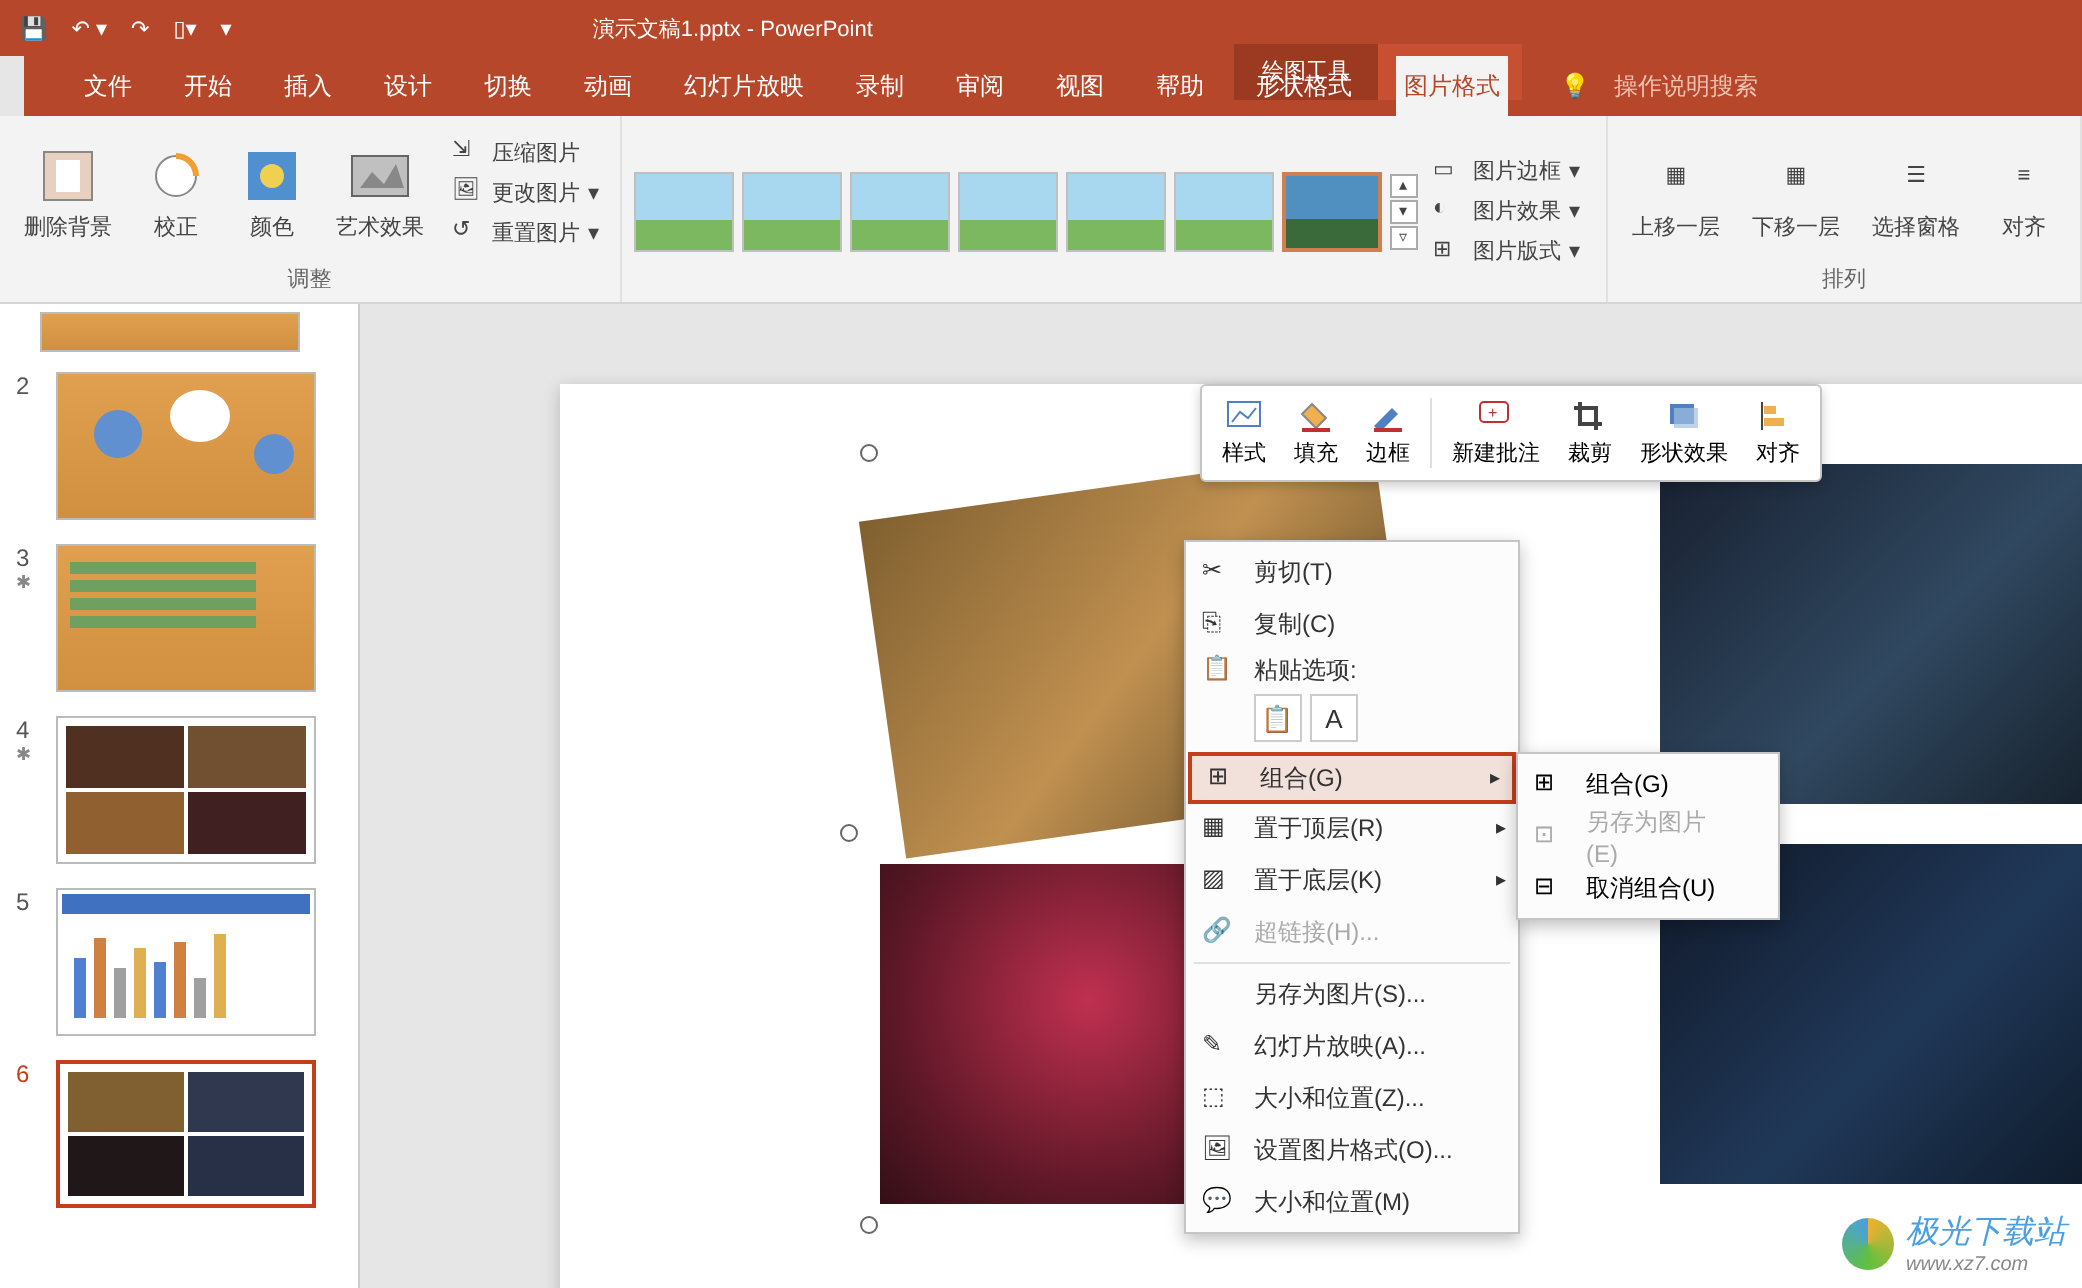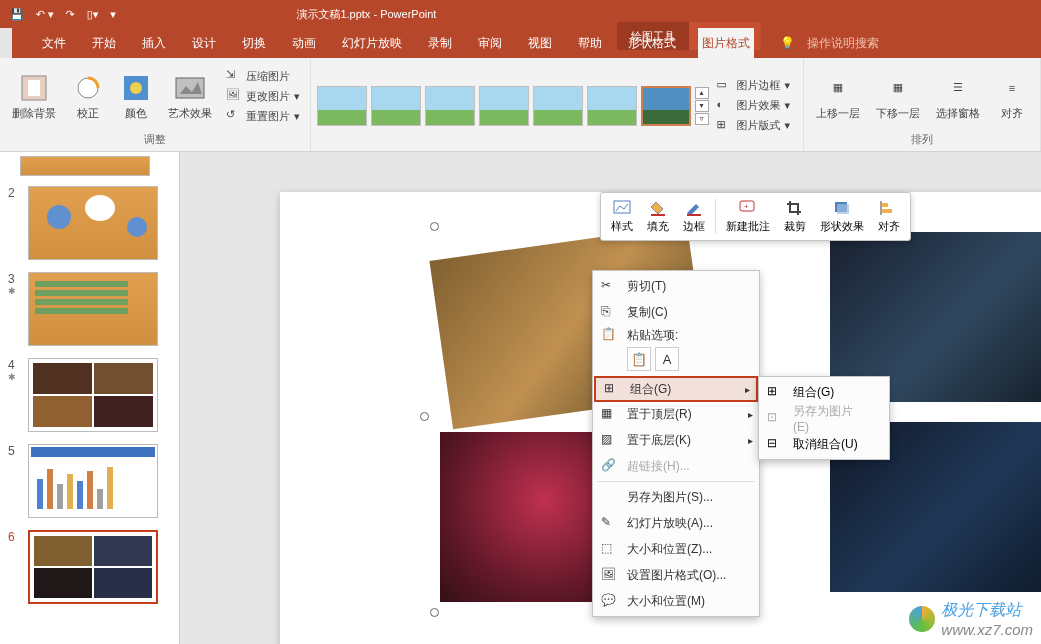--- a/index.html
+++ b/index.html
@@ -465,15 +465,15 @@
         </div>
     </div>
 
   </div>
 </div>
 
 <div class="watermark">
   <div class="logo"></div>
   <div>
     <div>极光下载站</div>
-    <div style="font-size:15px;color:#888">www.xz7.com</div>
+    <div style="font-size:10px;color:#888">www.xz7.com</div>
   </div>
 </div>
 
 </body></html>

